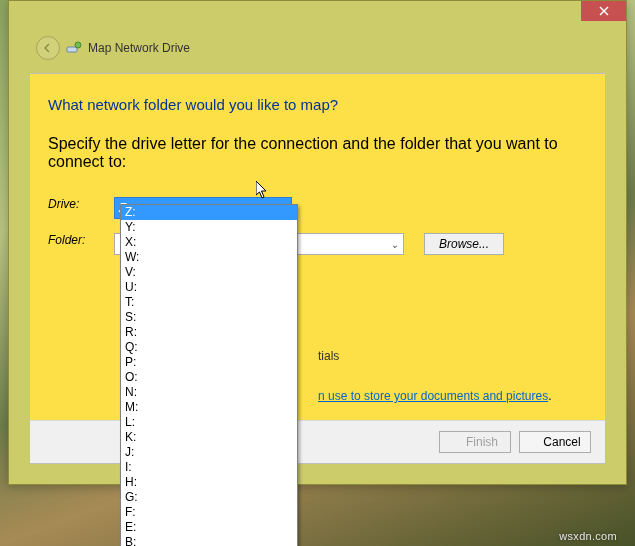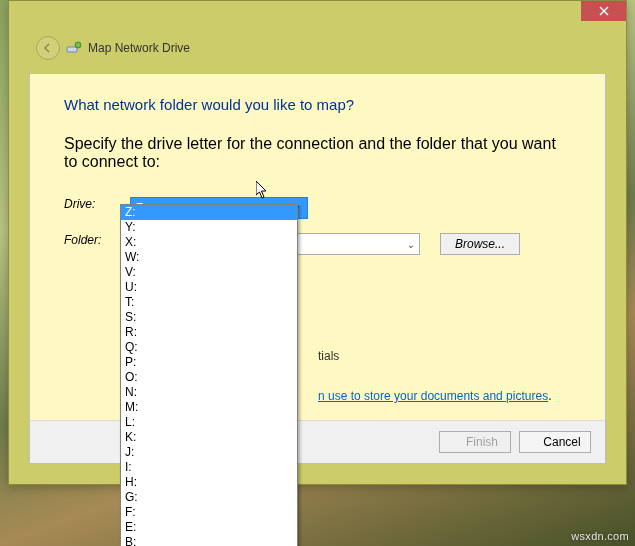--- a/index.html
+++ b/index.html
@@ -6,21 +6,21 @@
     html, body { width: 635px; height: 546px; overflow: hidden; font-family: "Segoe UI", Tahoma, sans-serif; font-size: 12px; color: #000; }
     body { background: linear-gradient(160deg, #8aa35f 0%, #b9c583 30%, #6f7d4b 55%, #a78a55 70%, #475128 100%); position: relative; }
     .window { position: absolute; left: 8px; top: 0; width: 619px; height: 485px; background: #cccc6b; border: 1px solid #8c8c3c; box-shadow: 0 2px 10px rgba(0,0,0,0.25); }
     .titlebar { height: 31px; position: relative; }
     .close-btn { position: absolute; right: 0; top: 0; width: 45px; height: 20px; background: #c75050; color: #fff; text-align: center; line-height: 18px; font-size: 12px; font-family: Arial, sans-serif; }
     .close-btn svg { display:inline-block; vertical-align:middle; }
     .header-row { height: 32px; display: flex; align-items: center; padding-left: 27px; gap: 6px; }
     .back-btn { width: 24px; height: 24px; border-radius: 50%; border: 1px solid #a8a85e; display: flex; align-items: center; justify-content: center; color: #8b8b4d; background: rgba(255,255,255,0.1); }
     .drive-icon { width: 16px; height: 16px; display: inline-flex; align-items: center; justify-content: center; }
     .window-title { font-size: 12px; color: #333; }
-    .client { position: absolute; left: 20px; top: 72px; right: 20px; bottom: 20px; background: #fef9c3; border: 1px solid #bfbfbf; padding: 22px 34px; }
+    .client { position: absolute; left: 20px; top: 72px; right: 20px; bottom: 20px; background: #fde047; border: 1px solid #bfbfbf; padding: 22px 18px; }
     .heading { color: #003399; font-size: 15px; font-weight: 400; margin-bottom: 22px; }
     .instruction { font-size: 16px; margin-bottom: 26px; }
     .form-row { display: flex; align-items: flex-start; margin-bottom: 14px; height: 22px; font-style: italic; }
     .form-label { width: 66px; font-size: 12px; }
     .combo { position: relative; width: 178px; height: 22px; border: 1px solid #7a9ccf; background: linear-gradient(#e8f0fb,#cfe1f7); display: flex; align-items: center; padding: 0 4px; }
     .combo.selected-val { background: #3399ff; color:#fff; border-color:#2a7fd4; }
     .combo-text { flex: 1; font-size: 12px; }
     .combo-arrow { width: 16px; text-align: center; color: #333; }
     .folder-input { width: 290px; height: 22px; border: 1px solid #adadad; background: #fff; padding: 0 4px; font-size: 12px; display:flex; align-items:center; }
     .folder-input-arrow { margin-left:auto; color:#555; font-size:10px; }
@@ -28,21 +28,21 @@
     .credentials-text { font-size:12px; color:#333; }
     .link-text { color: #0066cc; text-decoration: underline; font-size:12px; }
     .button-bar { position: absolute; left: 20px; right: 20px; bottom: 20px; height: 44px; background: #f0f0f0; border: 1px solid #bfbfbf; border-top: 1px solid #d9d9d9; display: flex; align-items: center; justify-content: flex-end; padding-right: 14px; gap: 8px; }
     .button-bar button { width: 72px; height: 22px; border: 1px solid #adadad; background: #f5f5f5; font-size: 12px; font-family: inherit; cursor: pointer; padding-left: 14px; }
     .button-bar button:disabled { color: #a0a0a0; background: #f0f0f0; cursor: default; }
     
     .dropdown { position: absolute; left: 120px; top: 204px; width: 178px; background: #fff; border: 1px solid #808080; box-shadow: 2px 2px 3px rgba(0,0,0,0.3); z-index: 50; }
     .dropdown-item { height: 15px; line-height: 15px; padding: 0 4px; font-size: 12px; }
     .dropdown-item.selected { background: #3399ff; color: #fff; }
     .cursor { position: absolute; left: 256px; top: 181px; z-index: 60; pointer-events:none; }
-    .watermark { position:absolute; right:6px; bottom:4px; font-size:11px; color:#e6e6e6; text-shadow:0 0 3px rgba(0,0,0,0.5); font-family: Arial, sans-serif; letter-spacing:0.3px;text-align:center; }
+    .watermark { position:absolute; right:18px; bottom:4px; font-size:11px; color:#e6e6e6; text-shadow:0 0 3px rgba(0,0,0,0.5); font-family: Arial, sans-serif; letter-spacing:0.3px;text-align:center; }
     .partial-right { position:absolute; left:288px; font-size:12px; }
     .partial-right.cred { top:275px; }
     .partial-right.link { top:315px; }
   </style>
 </head>
 <body>
 
 <div class="window">
 
   <div class="titlebar">

